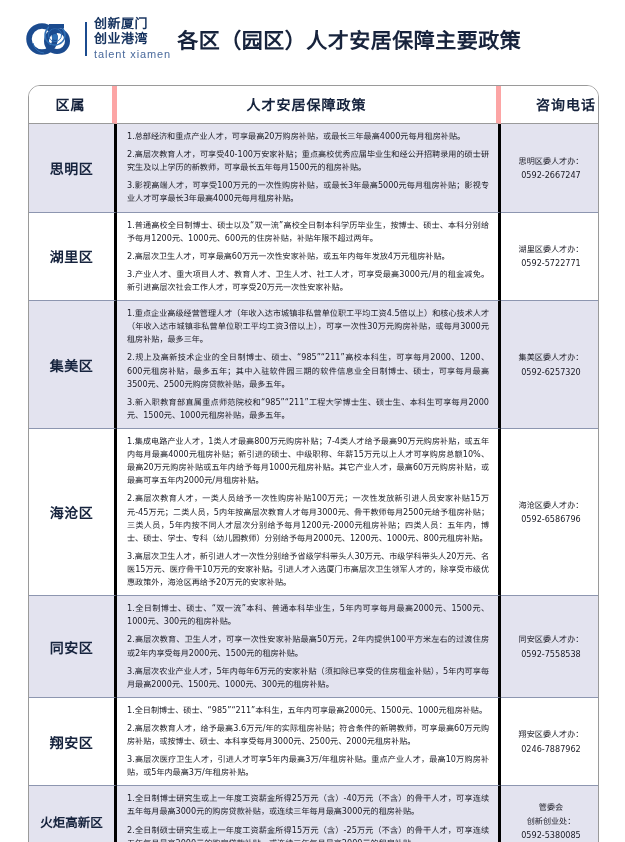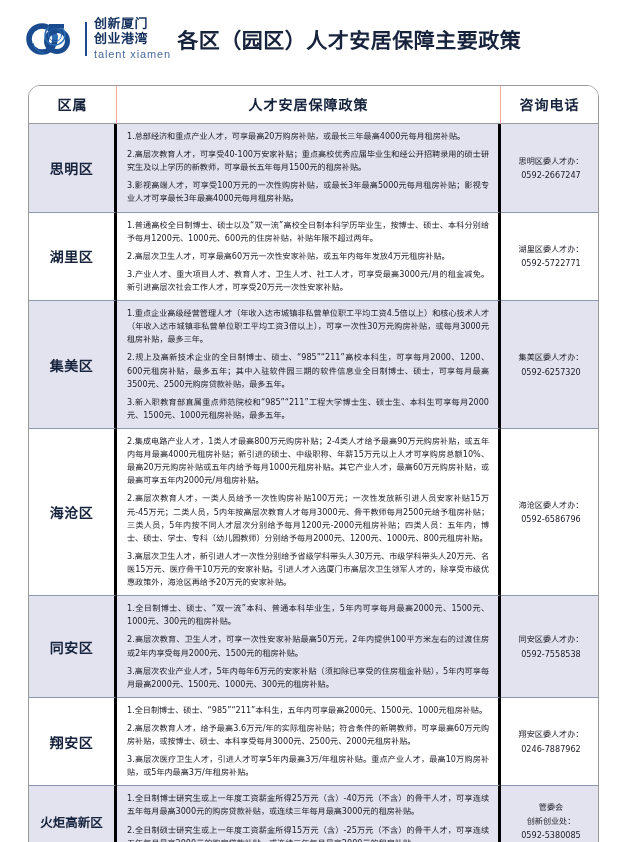--- a/index.html
+++ b/index.html
@@ -106,30 +106,30 @@
     background: #ffffff;
   }
 
   table.policy col.c-district { width: 88px; }
   table.policy col.c-policy   { width: 384px; }
   table.policy col.c-phone    { width: 97px; }
 
   thead th {
     background: #ffffff;
     border-bottom: 1px solid #9a9a9a;
-    border-right: 1px solid #fca5a5;
+    border-right: 5px solid #fca5a5;
     font-family: "DejaVu Sans", "Liberation Sans", sans-serif;
     font-weight: bold;
     font-size: 14px;
     color: #16233d;
     text-align: center;
     padding: 8px 2px 9px;
     letter-spacing: 1px;
   }
-  thead th:last-child { border-right: none; }
+  thead th:last-child { border-right: none; text-align: right; }
 
   tbody tr td {
     border-bottom: 1px solid #8d96b0;
     border-right: 3px solid #000000;
     vertical-align: middle;
     background: #ffffff;
   }
   tbody tr td:last-child { border-right: none; }
   tbody tr:last-child td { border-bottom: none; }
 
@@ -244,21 +244,21 @@
               <div class="item">3.新入职教育部直属重点师范院校和“985”“211”工程大学博士生、硕士生、本科生可享每月2000元、1500元、1000元租房补贴，最多五年。</div>
             </td>
             <td class="phone">
               <div class="pline">集美区委人才办：</div>
               <div class="pline">0592-6257320</div>
             </td>
           </tr>
           <tr>
             <td class="district">海沧区</td>
             <td class="policy">
-              <div class="item">2.集成电路产业人才，1类人才最高800万元购房补贴；2-4类人才给予最高90万元购房补贴，或五年内每月最高4000元租房补贴；新引进的硕士、中级职称、年薪15万元以上人才可享购房总额10%、最高20万元购房补贴或五年内给予每月1000元租房补贴。其它产业人才，最高60万元购房补贴，或最高可享五年内2000元/月租房补贴。</div>
+              <div class="item">1.集成电路产业人才，1类人才最高800万元购房补贴；7-4类人才给予最高90万元购房补贴，或五年内每月最高4000元租房补贴；新引进的硕士、中级职称、年薪15万元以上人才可享购房总额10%、最高20万元购房补贴或五年内给予每月1000元租房补贴。其它产业人才，最高60万元购房补贴，或最高可享五年内2000元/月租房补贴。</div>
               <div class="item">2.高层次教育人才，一类人员给予一次性购房补贴100万元；一次性发放新引进人员安家补贴15万元-45万元；二类人员，5内年按高层次教育人才每月3000元、骨干教师每月2500元给予租房补贴；三类人员，5年内按不同人才层次分别给予每月1200元-2000元租房补贴；四类人员：五年内，博士、硕士、学士、专科（幼儿园教师）分别给予每月2000元、1200元、1000元、800元租房补贴。</div>
               <div class="item">3.高层次卫生人才，新引进人才一次性分别给予省级学科带头人30万元、市级学科带头人20万元、名医15万元、医疗骨干10万元的安家补贴。引进人才入选厦门市高层次卫生领军人才的，除享受市级优惠政策外，海沧区再给予20万元的安家补贴。</div>
             </td>
             <td class="phone">
               <div class="pline">海沧区委人才办：</div>
               <div class="pline">0592-6586796</div>
             </td>
           </tr>
           <tr class="tint">
             <td class="district">同安区</td>

